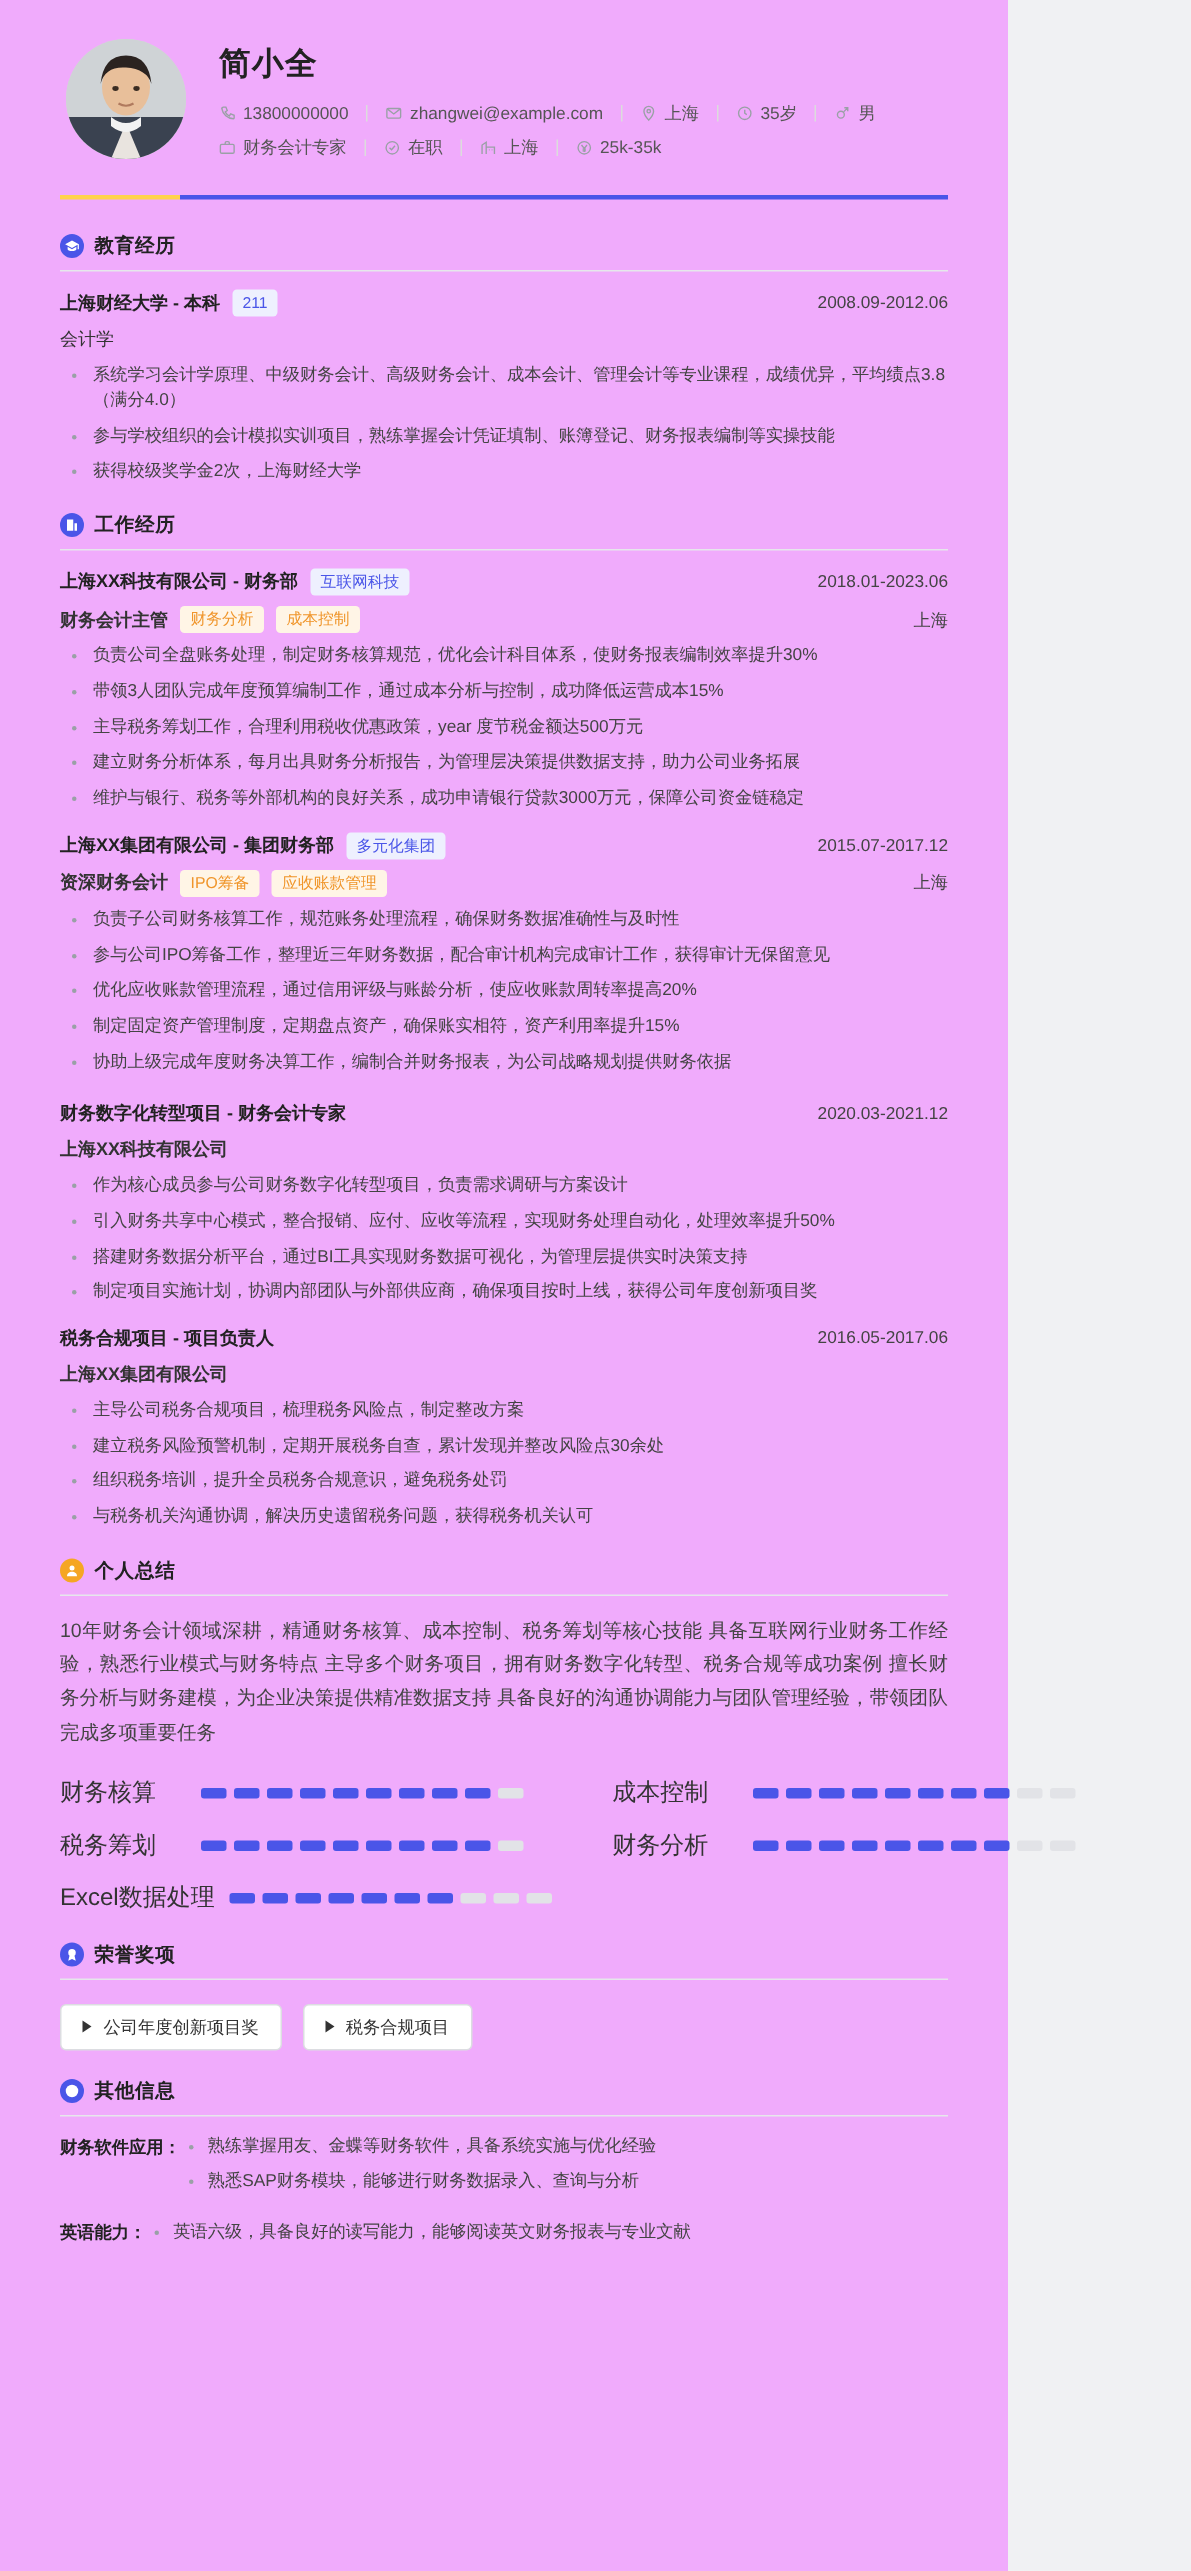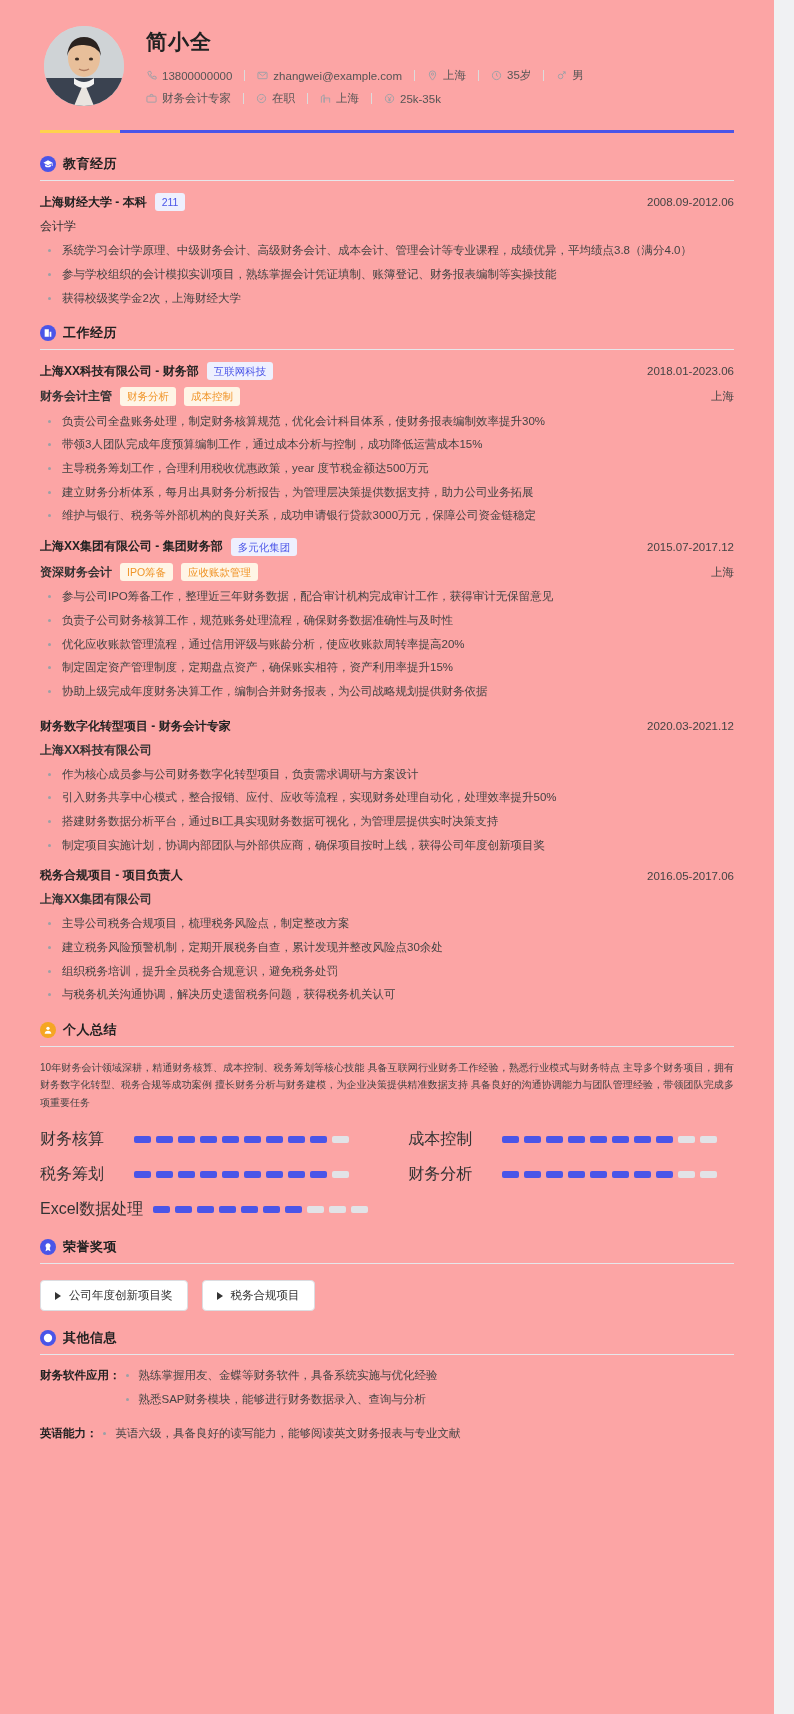--- a/index.html
+++ b/index.html
@@ -5,23 +5,23 @@
   * { box-sizing: border-box; }
   html, body { margin: 0; padding: 0; }
   body {
     width: 794px;
     background: #f0f1f3;
     font-family: "Liberation Sans", "DejaVu Sans", sans-serif;
     color: #333;
     -webkit-font-smoothing: antialiased;
   }
   .page {
-    width: 774px;
+    width: 672px;
     min-height: 1714px;
-    background: #fca5a5;
+    background: #f0abfc;
     padding: 22px 40px 41px 40px;
   }
 
   
   .header {
     display: flex;
     align-items: flex-start;
     gap: 22px;
     padding: 4px 0 10px 4px;
   }
@@ -140,21 +140,21 @@
     content: "";
     position: absolute;
     left: 8px; top: 7px;
     width: 3px; height: 3px;
     border-radius: 50%;
     background: #9aa0a6;
   }
 
   
   .summary {
-    font-size: 10px;
+    font-size: 13px;
     line-height: 1.75;
     color: #444;
     text-align: justify;
   }
 
   
   .skills-grid {
     display: grid;
     grid-template-columns: 1fr 1fr;
     column-gap: 40px;
@@ -419,22 +419,22 @@
       </div>
       <div class="e-row">
         <div class="e-left">
           <span class="e-sub" style="margin:0">资深财务会计</span>
           <span class="tag orange">IPO筹备</span>
           <span class="tag orange">应收账款管理</span>
         </div>
         <div class="e-right">上海</div>
       </div>
       <ul class="bullets">
+        <li>负责子公司财务核算工作，规范账务处理流程，确保财务数据准确性与及时性</li>
         <li>参与公司IPO筹备工作，整理近三年财务数据，配合审计机构完成审计工作，获得审计无保留意见</li>
-        <li>负责子公司财务核算工作，规范账务处理流程，确保财务数据准确性与及时性</li>
         <li>优化应收账款管理流程，通过信用评级与账龄分析，使应收账款周转率提高20%</li>
         <li>制定固定资产管理制度，定期盘点资产，确保账实相符，资产利用率提升15%</li>
         <li>协助上级完成年度财务决算工作，编制合并财务报表，为公司战略规划提供财务依据</li>
       </ul>
     </div>
   </div>
 
   <div class="section">
 
     <div class="entry">

